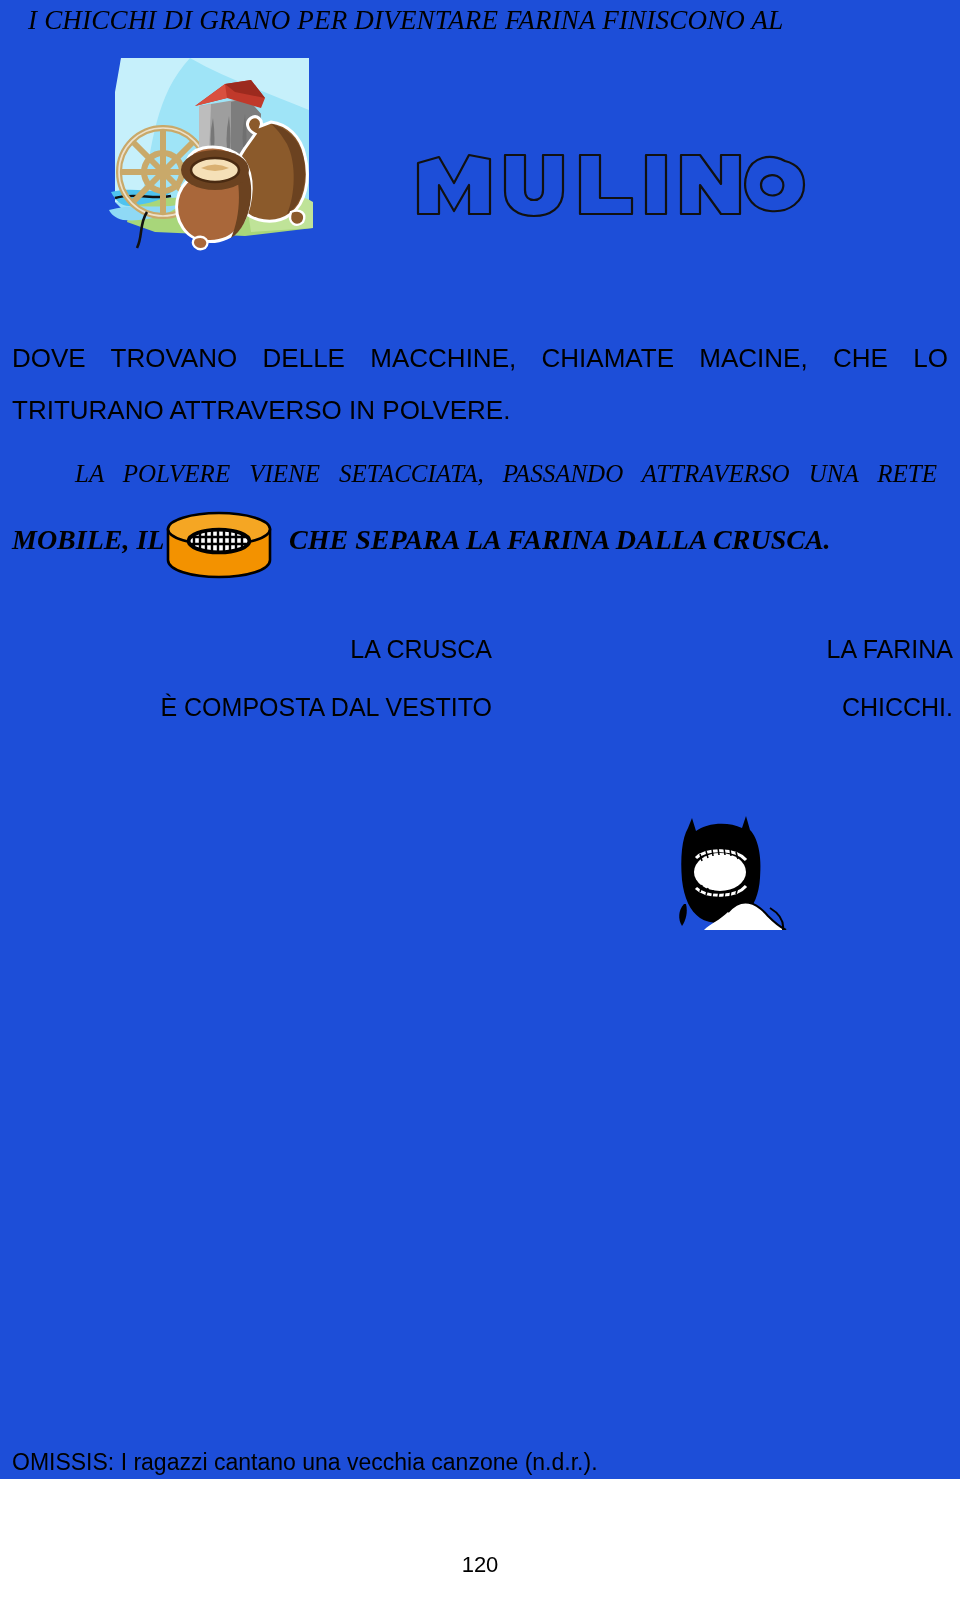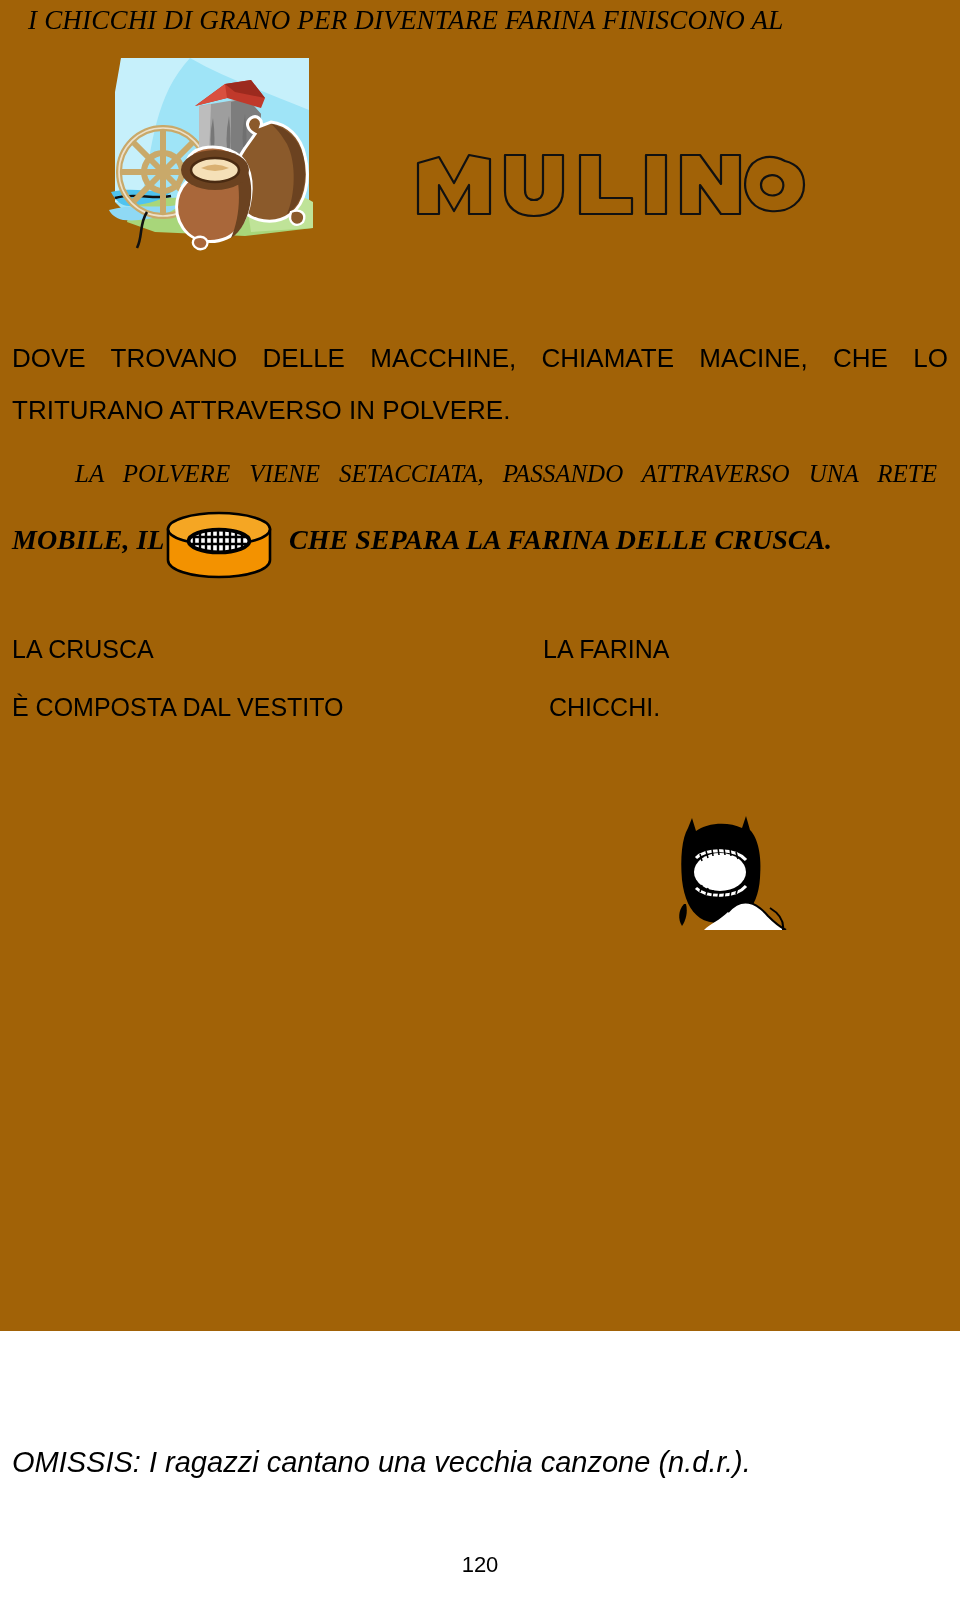--- a/index.html
+++ b/index.html
@@ -13,22 +13,22 @@
     position: relative;
     overflow: hidden;
     font-family: "Liberation Sans", sans-serif;
     color: #000000;
   }
 
   .page {
     position: absolute;
     inset: 0;
     width: 960px;
-    height: 1331px;
-    background: #a16207;
+    height: 1479px;
+    background: #1d4ed8;
   }
 
   
   .title {
     position: absolute;
     left: 28px;
     top: 4px;
     width: 904px;
     font-family: "Liberation Serif", "DejaVu Serif", serif;
     font-style: italic;
@@ -130,41 +130,40 @@
 
   
   .col {
     position: absolute;
     font-family: "Liberation Sans", sans-serif;
     font-size: 25px;
     line-height: 58px;
   }
   .col-left  { left: 12px;  top: 620px; width: 480px; }
   .col-right { left: 543px; top: 620px; width: 410px; }
-  .col .row { display: block; white-space: nowrap; }
+  .col .row { display: block; white-space: nowrap; text-align: right; }
   .col-right .row.indent { padding-left: 6px; }
 
   
   .sack {
     position: absolute;
     left: 650px;
     top: 808px;
     width: 140px;
     height: 122px;
   }
 
   
   .omissis {
     position: absolute;
     left: 12px;
     top: 1448px;
     width: 800px;
     font-family: "Liberation Sans", sans-serif;
-    font-style: italic;
-    font-size: 29px;
+    font-size: 23px;
     line-height: 28px;
     white-space: nowrap;
   }
 
   
   .pagenum {
     position: absolute;
     left: 0px;
     top: 1552px;
     width: 960px;
@@ -268,21 +267,21 @@
 
   <div class="para-sans">
     <span class="ln1">DOVE TROVANO DELLE MACCHINE, CHIAMATE MACINE, CHE LO</span>
     <span class="ln2">TRITURANO ATTRAVERSO IN POLVERE.</span>
   </div>
 
   <div class="para-serif-line1">LA POLVERE VIENE SETACCIATA, PASSANDO ATTRAVERSO UNA RETE</div>
 
   <div class="serif-row">
     <span class="frag-a">MOBILE, IL</span>
-    <span class="frag-b">CHE SEPARA LA FARINA DELLE CRUSCA.</span>
+    <span class="frag-b">CHE SEPARA LA FARINA DALLA CRUSCA.</span>
   </div>
 
   <div class="sieve">
     <svg viewBox="0 0 112 72" width="112" height="72" xmlns="http://www.w3.org/2000/svg">
       <defs>
         <clipPath id="meshClip">
           <ellipse cx="56" cy="33" rx="30" ry="11"></ellipse>
         </clipPath>
       </defs>
 

